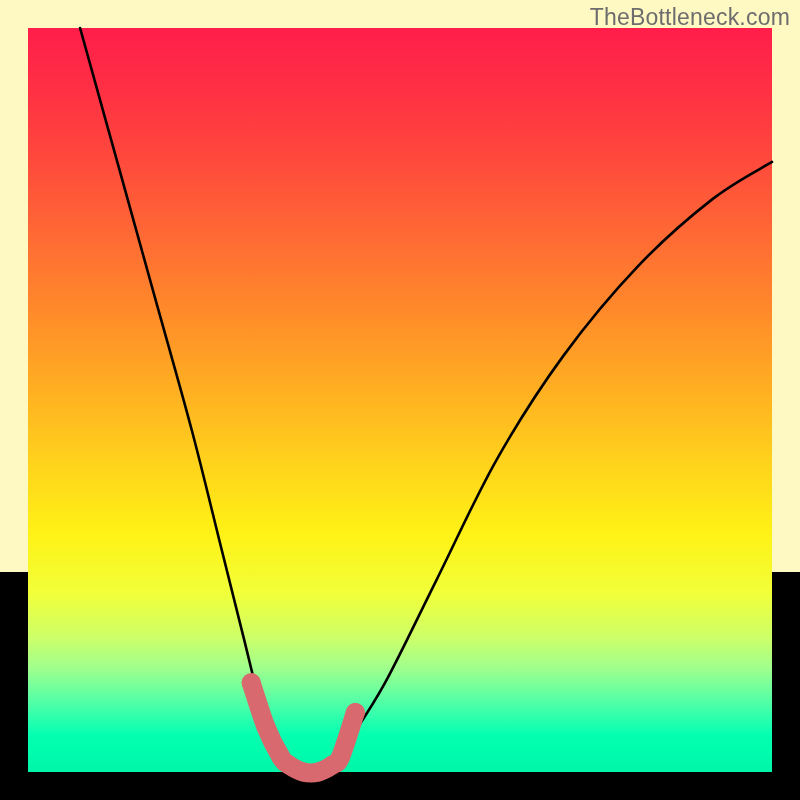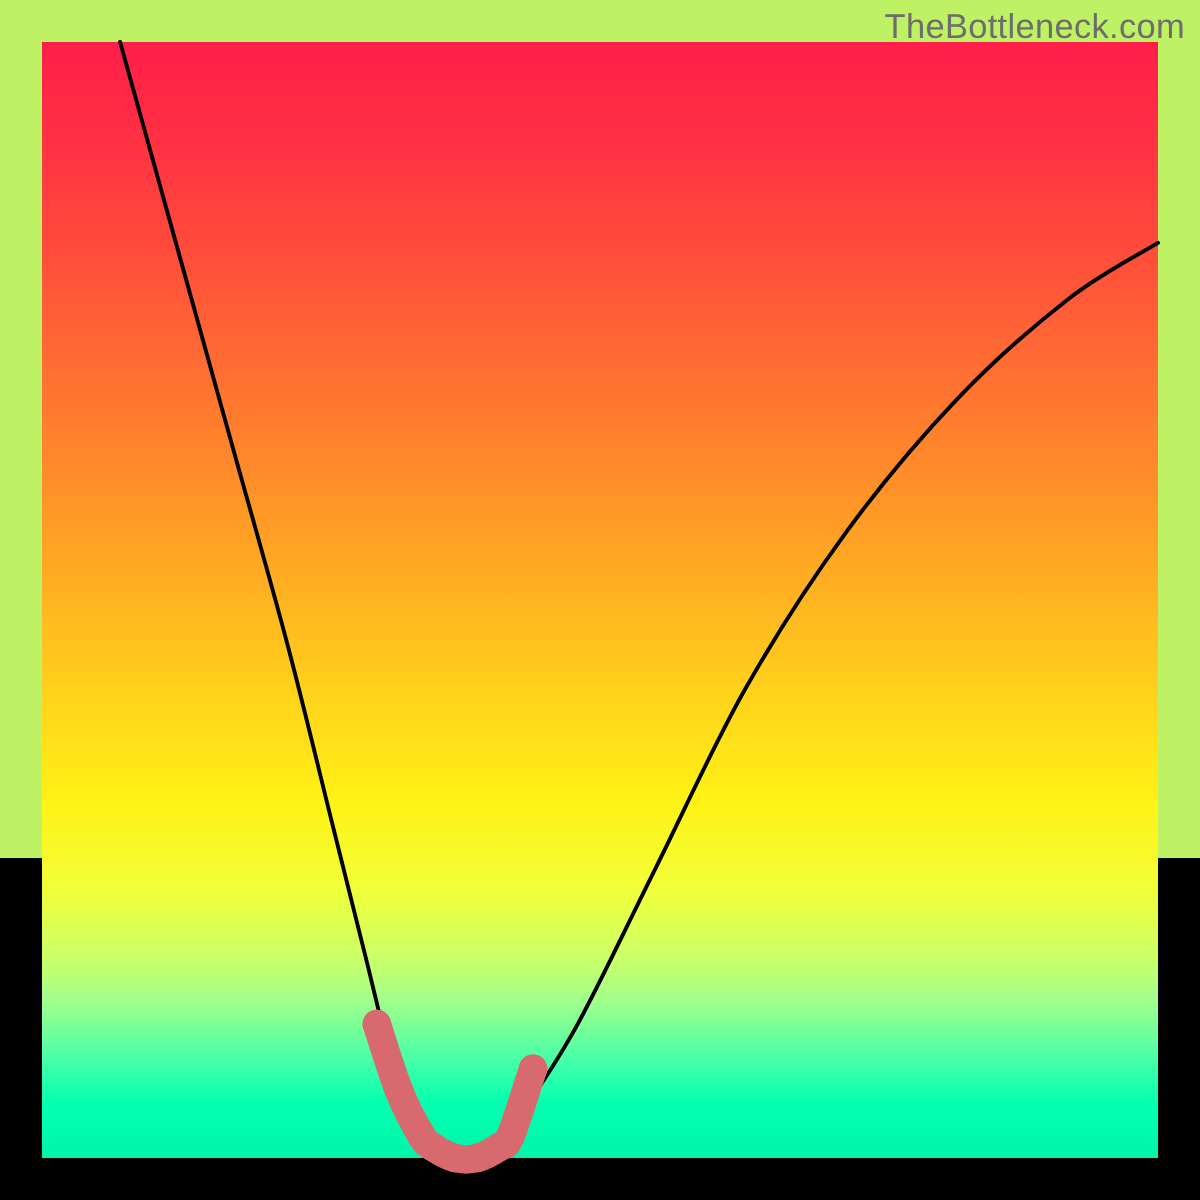--- a/index.html
+++ b/index.html
@@ -10,21 +10,21 @@
     background: #000;
     overflow: hidden;
     font-family: Arial, Helvetica, sans-serif;
   }
   .frame {
     position: absolute;
     left: 0;
     top: 0;
     width: 800px;
     height: 572px;
-    background: #bef264;
+    background: #fef9c3;
   }
   .plot {
     position: absolute;
     left: 28px;
     top: 28px;
     width: 744px;
     height: 744px;
     
     background: linear-gradient(
       to bottom,

